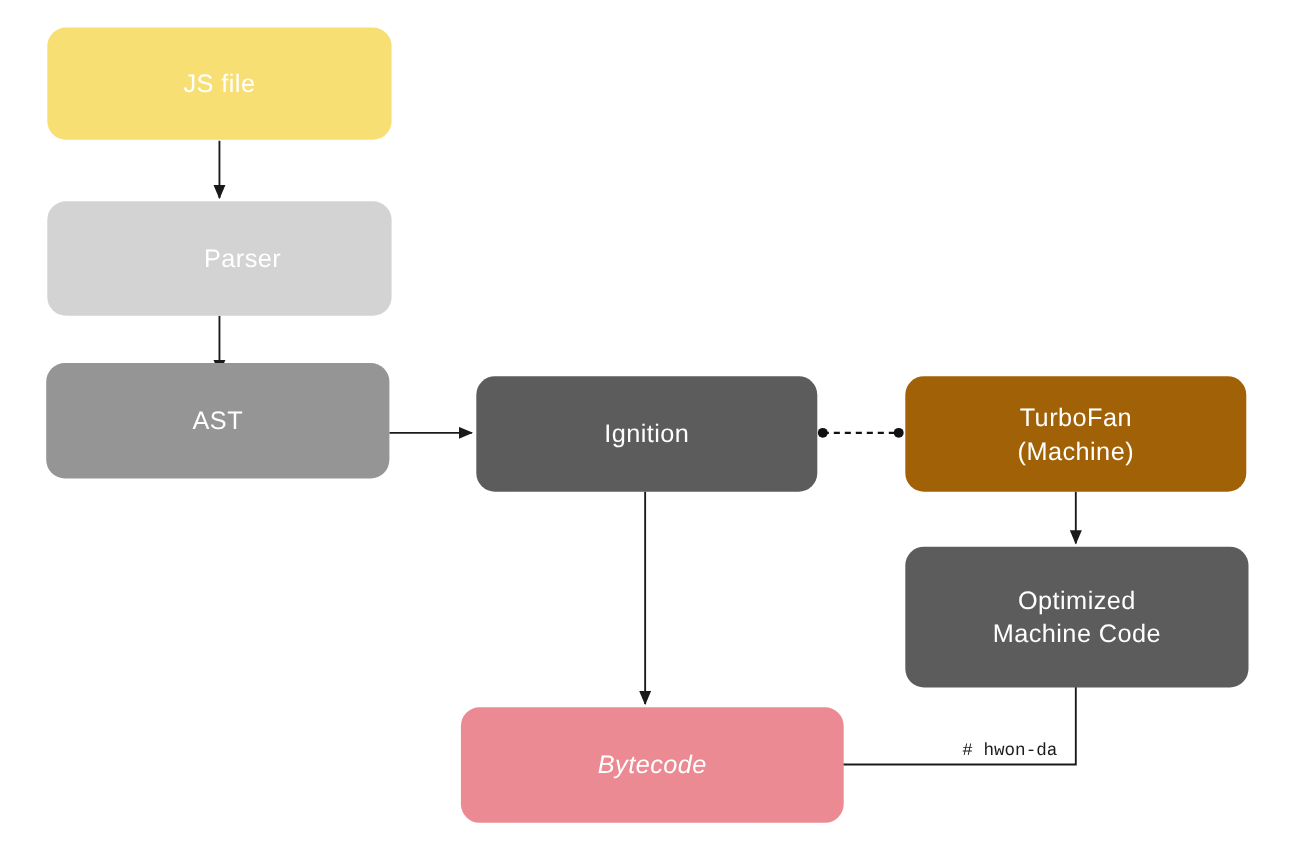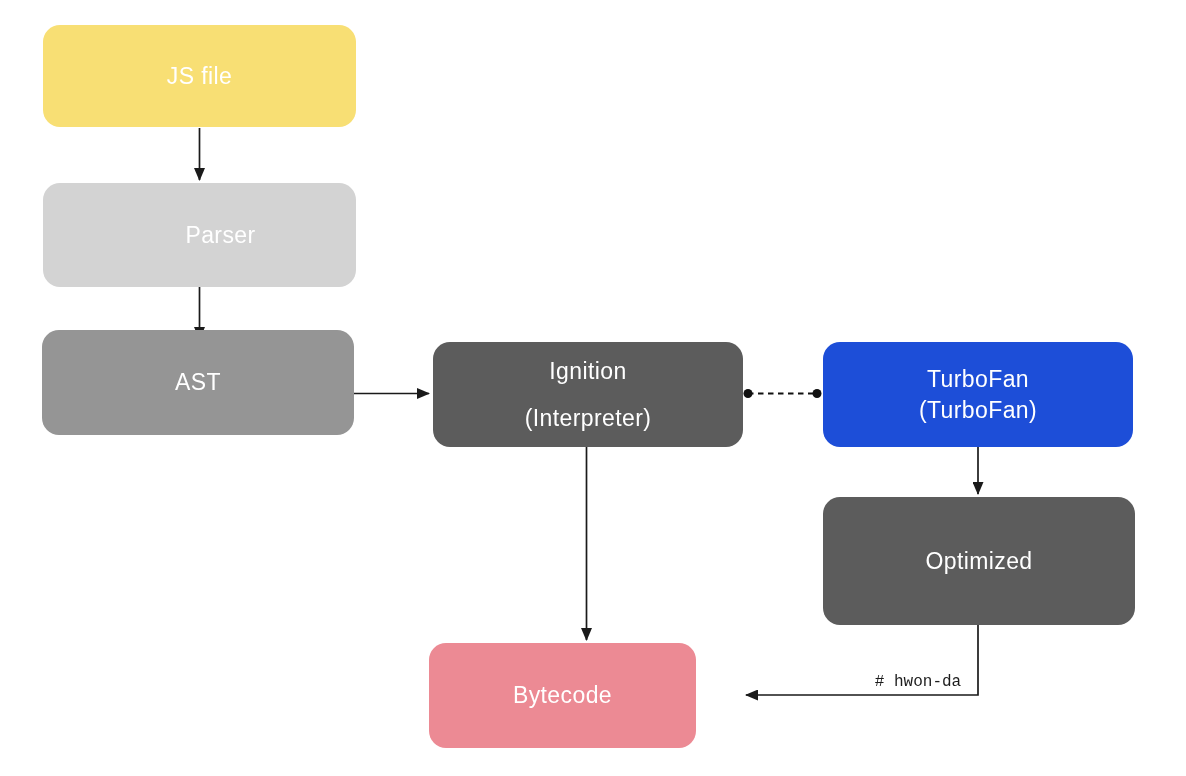--- a/index.html
+++ b/index.html
@@ -36,21 +36,21 @@
     line-height: 1.32;
     text-align: center;
   }
 
   #node-js-file   { left: 43px;  top: 25px;  width: 313px; height: 102px; }
   #node-parser    { left: 43px;  top: 183px; width: 313px; height: 104px; }
   #node-ast       { left: 42px;  top: 330px; width: 312px; height: 105px; align-items: center; }
   #node-ignition  { left: 433px; top: 342px; width: 310px; height: 105px; }
   #node-turbofan  { left: 823px; top: 342px; width: 310px; height: 105px; }
   #node-optimized { left: 823px; top: 497px; width: 312px; height: 128px; }
-  #node-bytecode  { left: 429px; top: 643px; width: 267px; height: 105px; }
+  #node-bytecode  { left: 419px; top: 643px; width: 348px; height: 105px; font-style: italic; }
 
   .annotation {
     position: absolute;
     left: 863px;
     top: 673px;
     width: 110px;
     text-align: center;
     font-family: Liberation Mono, monospace;
     font-size: 16px;
     color: #1c1c1c;
@@ -94,30 +94,30 @@
   <div class="node" id="node-parser" style="background-color: rgb(211, 211, 211); padding-left: 42px;">
     <span>Parser</span>
   </div>
 
   <div class="node" id="node-ast" style="background-color: rgb(149, 149, 149);">
     <span>AST</span>
   </div>
 
   <div class="node" id="node-ignition" style="background-color: rgb(92, 92, 92); gap: 16px;">
     <span>Ignition</span>
-    <span>(Interpreter)</span>
   </div>
 
-  <div class="node" id="node-turbofan" style="background-color: #1d4ed8; text-align: right;">
+  <div class="node" id="node-turbofan" style="background-color: #a16207; text-align: right;">
     <span>TurboFan</span>
-    <span>(TurboFan)</span>
+    <span>(Machine)</span>
   </div>
 
   <div class="node" id="node-optimized" style="background-color: rgb(92, 92, 92);">
     <span>Optimized</span>
+    <span>Machine Code</span>
   </div>
 
   <div class="node" id="node-bytecode" style="background-color: rgb(236, 138, 148);">
     <span>Bytecode</span>
   </div>
 
   <div class="annotation"># hwon-da</div>
 
 </div>
 

